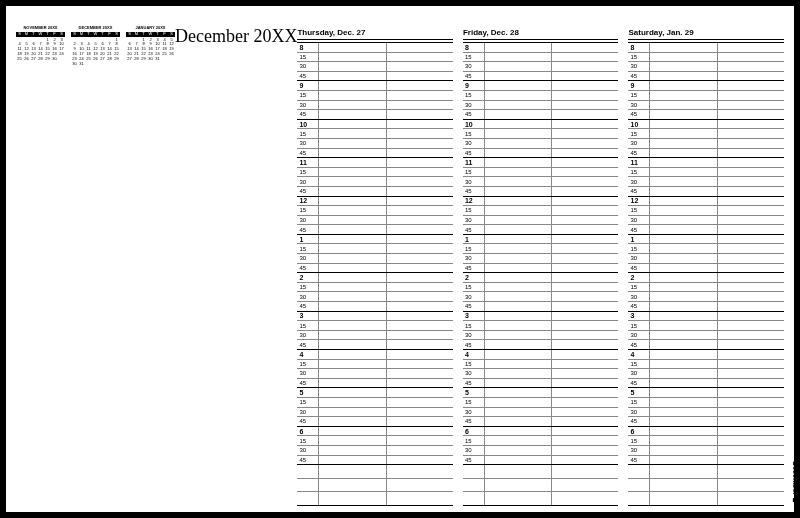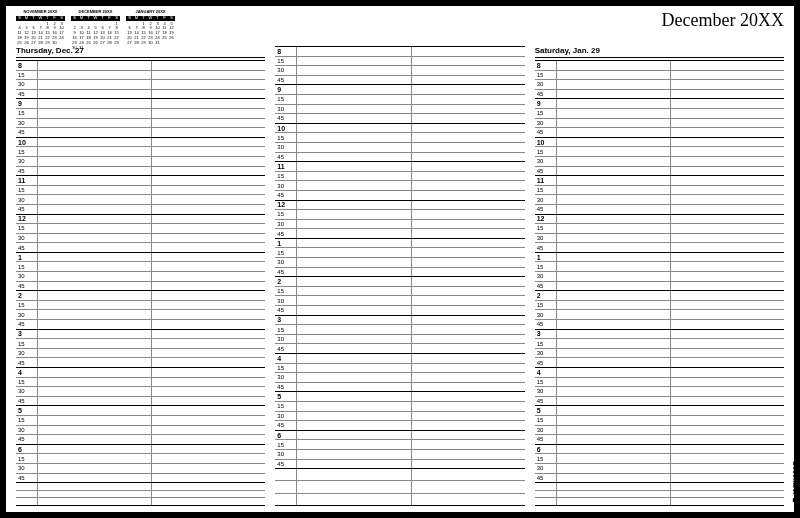--- a/index.html
+++ b/index.html
@@ -6,24 +6,24 @@
   html, body { width: 800px; height: 518px; }
   body {
     background: #000;
     padding: 6px;
     font-family: Arial, Helvetica, sans-serif;
   }
   .page {
     background: #fff;
     width: 100%;
     height: 100%;
-    padding: 4px 10px 6px 10px;
+    padding: 20px 10px 6px 10px;
     position: relative;
     display: flex;
-    flex-direction: column;
+    flex-direction: row;
   }
   .header {
     display: flex;
     justify-content: space-between;
     align-items: flex-start;
     height: 34px;
   }
   .mini-cals {
     display: flex;
     gap: 6px;
@@ -574,20 +574,21 @@
             <div class="tc"></div>
           </div>
           <div class="tail-row last">
             <div class="tc first"></div>
             <div class="tc"></div>
             <div class="tc"></div>
           </div>
         </div>
       </div>
       <div class="day-col">
+        <div class="day-head">Friday, Dec. 28</div>
         <div class="row top">
           <div class="label">8</div>
           <div class="cell"></div>
           <div class="cell"></div>
         </div>
         <div class="row sub">
           <div class="label">15</div>
           <div class="cell"></div>
           <div class="cell"></div>
         </div>

